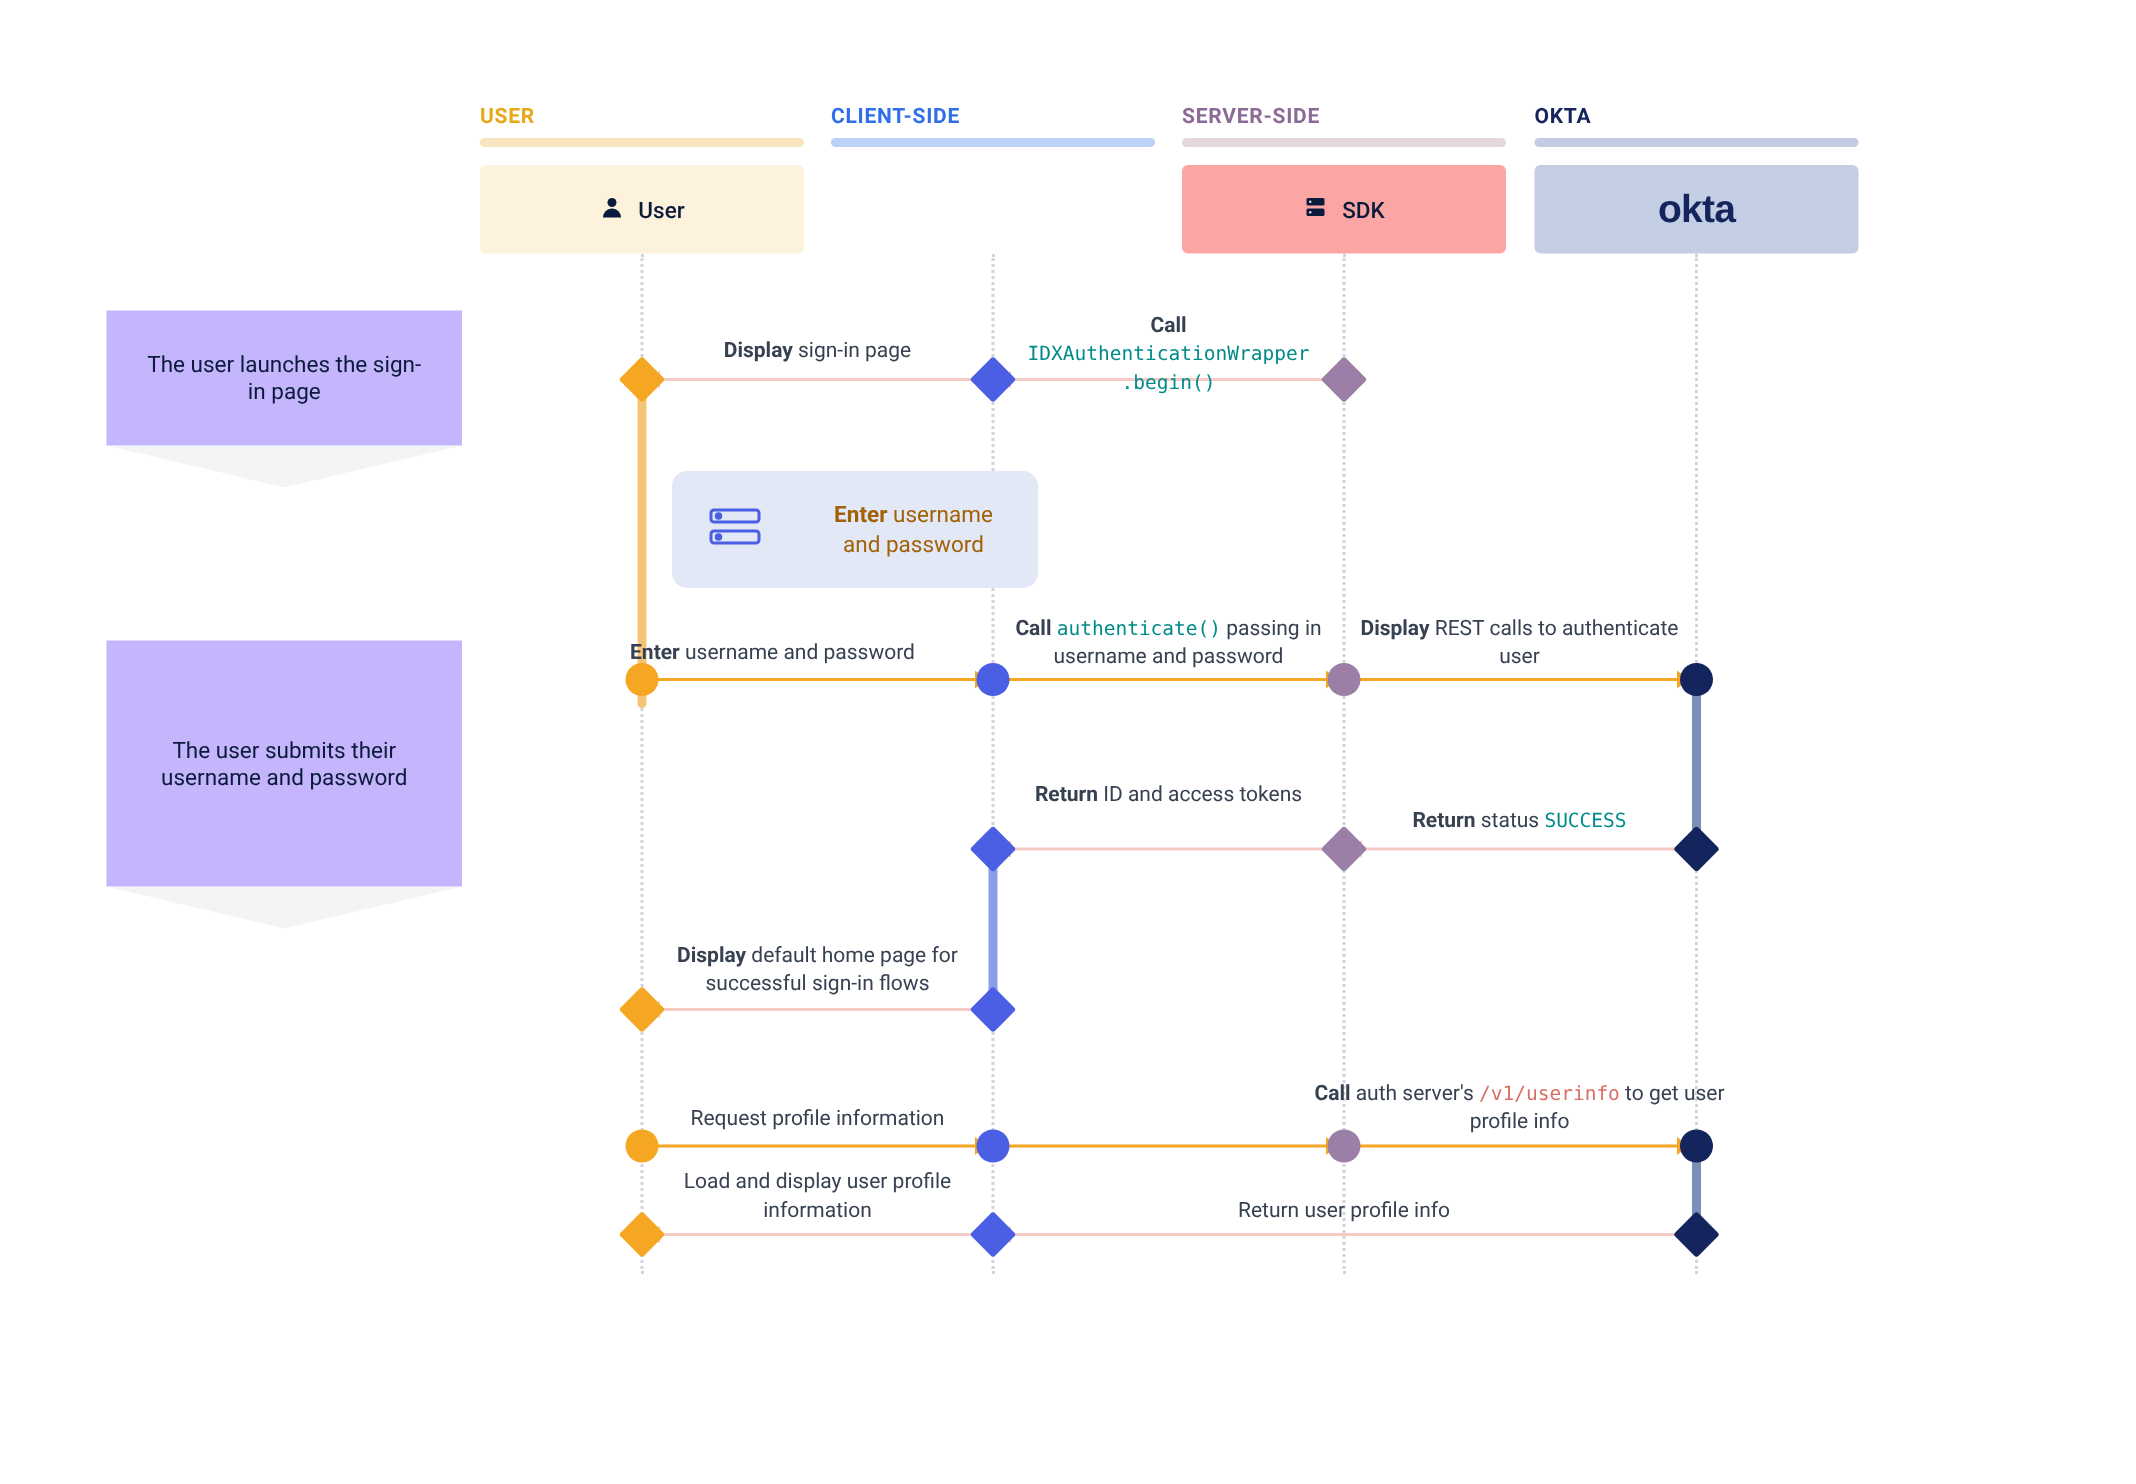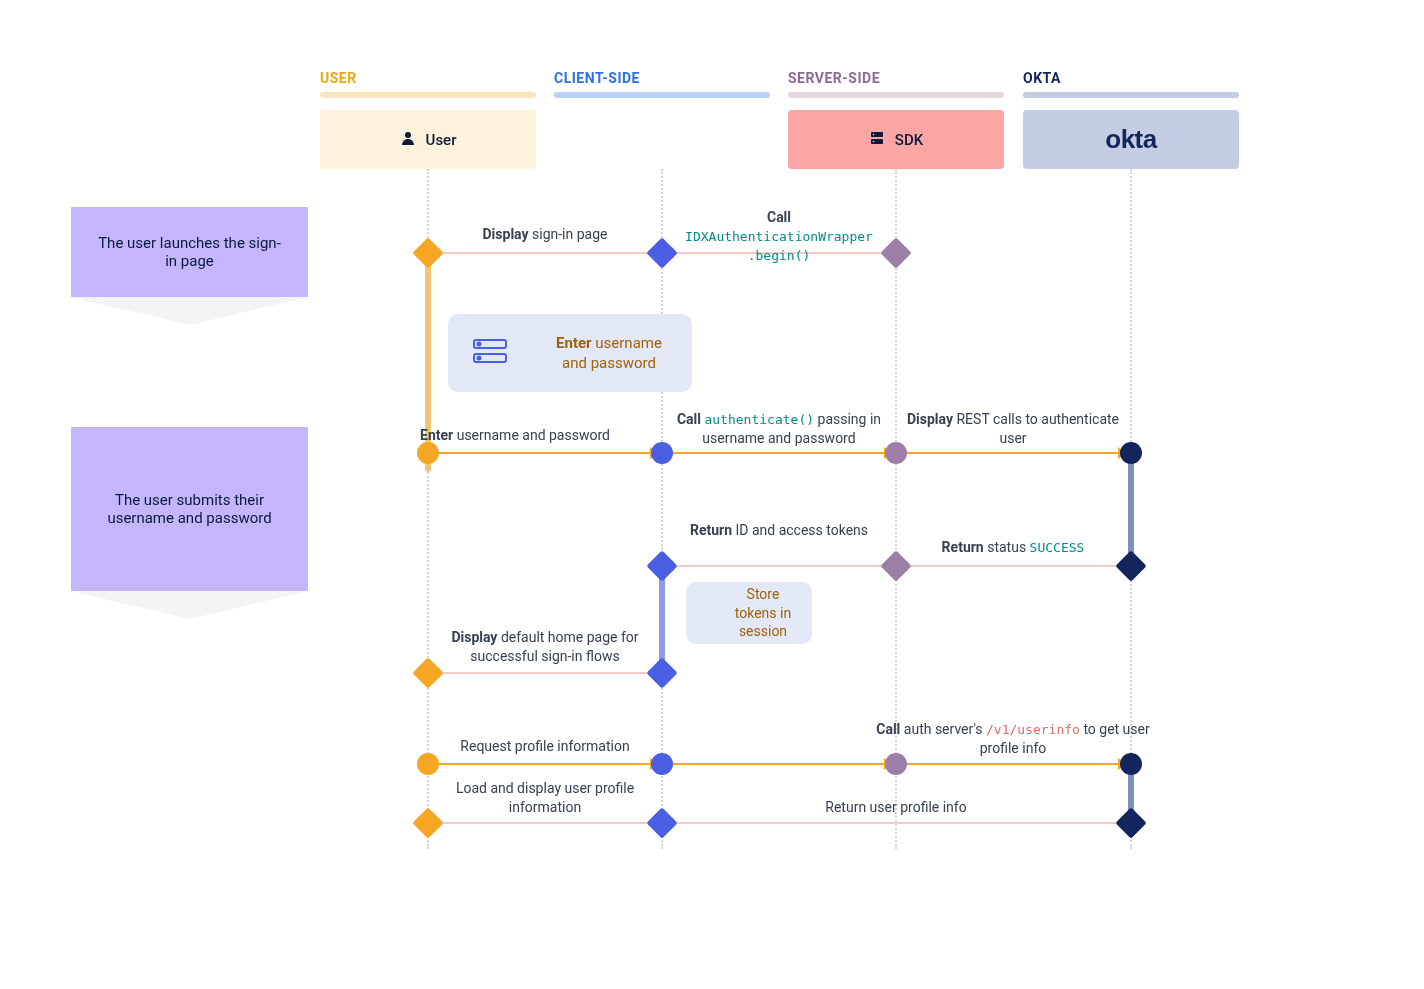--- a/index.html
+++ b/index.html
@@ -175,23 +175,20 @@
   <div class="abs diamond c-client" style="left:651px;top:555px"></div>
   <div class="abs diamond c-server" style="left:885px;top:555px"></div>
   <div class="abs diamond c-okta" style="left:1120px;top:555px"></div>
   <div class="abs diamond c-user" style="left:417px;top:662px"></div>
   <div class="abs diamond c-client" style="left:651px;top:662px"></div>
 
   <div class="abs arrow-text" style="left:906px;top:538px;width:214px"><span class="bold">Return</span><span> status </span><span class="code">SUCCESS</span></div>
   <div class="abs arrow-text" style="left:672px;top:521px;width:214px"><span class="bold">Return</span><span> ID and access tokens</span></div>
   <div class="abs arrow-text" style="left:438px;top:628px;width:214px"><span class="bold">Display</span><span> default home page for successful sign-in flows</span></div>
 
-  <div class="abs bubble small" style="left:686px;top:582px;width:126px;height:62px;padding:10px 12px">
-    <div class="bubble-text" style="font-size:14px">Store tokens in session</div>
-  </div>
 
   <div class="abs arrow-line arrow-gold" style="left:438px;top:763px;width:214px"></div>
   <div class="abs arrow-head" style="left:650px;top:758px;border-left:8px solid #F5A623"></div>
 
   <div class="abs arrow-line arrow-gold" style="left:672px;top:763px;width:214px"></div>
   <div class="abs arrow-head" style="left:884px;top:758px;border-left:8px solid #F5A623"></div>
 
   <div class="abs arrow-line arrow-gold" style="left:906px;top:763px;width:214px"></div>
   <div class="abs arrow-head" style="left:1118px;top:758px;border-left:8px solid #F5A623"></div>
 

